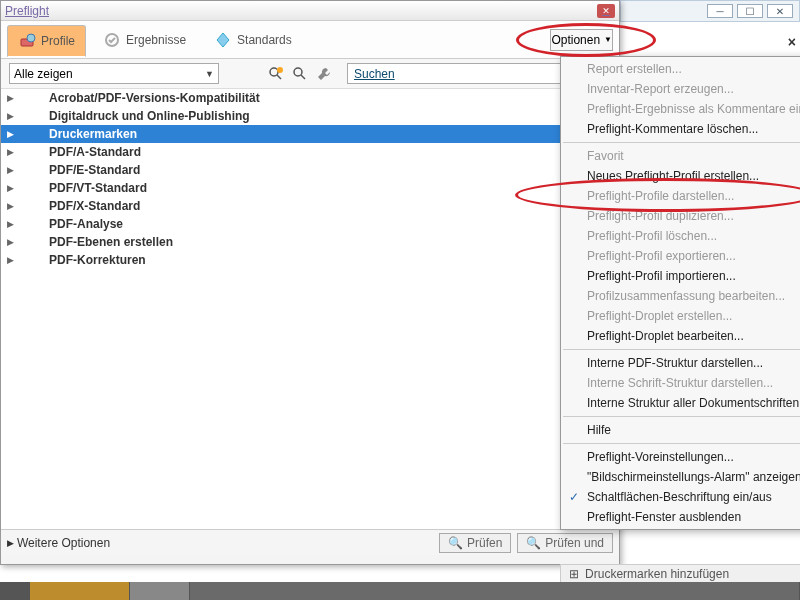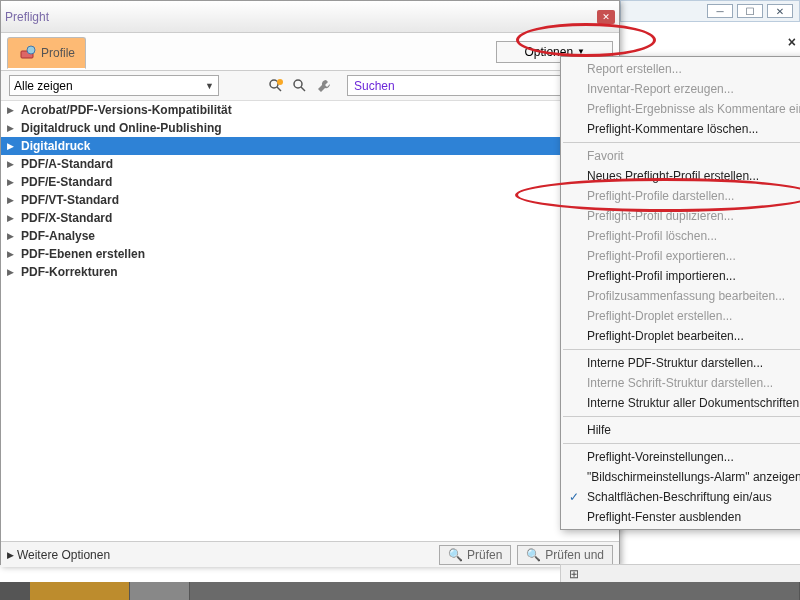--- a/index.html
+++ b/index.html
@@ -1,36 +1,36 @@
 <!DOCTYPE html>
 <html><head>
 <meta charset="utf-8">
 <style>
 * { margin:0; padding:0; box-sizing:border-box; font-family:"Segoe UI",Tahoma,sans-serif; font-size:12px; }
 body { background:#fff; width:800px; height:600px; overflow:hidden; position:relative; }
 .window { position:absolute; left:0; top:0; width:620px; height:565px; border:1px solid #999; background:#f4f4f4; box-shadow:2px 2px 6px rgba(0,0,0,.3); }
-.titlebar { height:32px; background:linear-gradient(#fff,#e8e8e8); border-bottom:1px solid #ccc; display:flex; align-items:center; padding:0 4px; color:#7a6aa8; font-size:11px; }
+.titlebar { height:20px; background:linear-gradient(#fff,#e8e8e8); border-bottom:1px solid #ccc; display:flex; align-items:center; padding:0 4px; color:#7a6aa8; font-size:11px;text-decoration:underline; }
 .titlebar .close { margin-left:auto; width:18px; height:14px; background:#c75050; color:#fff; display:flex; align-items:center; justify-content:center; border-radius:2px; font-size:9px; cursor:pointer; }
 .tabs { height:38px; background:#fdfdfd; border-bottom:1px solid #ccc; display:flex; align-items:center; padding:0 6px; gap:6px; }
 .tab { height:32px; display:flex; align-items:center; gap:5px; padding:0 10px; border:1px solid transparent; cursor:pointer; color:#555; }
 .tab.active { background:#fdba74; border:1px solid #bbb; border-bottom:1px solid #fff; border-radius:3px 3px 0 0; position:relative; top:1px; }
 .tab .ico { width:18px; height:18px; display:flex; align-items:center; justify-content:center; }
-.options-btn { margin-left:auto; padding:3px 27px; border:1px solid #aaa; background:#f8f8f8; cursor:pointer; display:flex; align-items:center; gap:4px; position:relative; z-index:1; }
+.options-btn { margin-left:auto; padding:3px 0; border:1px solid #aaa; background:#f8f8f8; cursor:pointer; display:flex; align-items:center; gap:4px; position:relative; z-index:1; }
 .toolbar { height:30px; display:flex; align-items:center; gap:6px; padding:0 8px; border-bottom:1px solid #ddd; background:#f7f7f7; }
 .filter { width:210px; height:21px; border:1px solid #aaa; background:#fff; display:flex; align-items:center; padding:0 4px; }
 .filter .arrow { margin-left:auto; font-size:9px; color:#444; }
 .tool-icons { display:flex; gap:2px; margin-left:40px; }
 .tool-icons span { width:22px; height:22px; display:flex; align-items:center; justify-content:center; cursor:pointer; color:#555; border:1px solid transparent; }
-.search { flex:1; height:21px; border:1px solid #aaa; background:#fff; padding:0 6px; color:#6d28d9; display:flex; align-items:center; margin-left:6px; }
+.search { flex:1; height:21px; border:1px solid #aaa; background:#fff; padding:0 6px; color:#0c4a6e; display:flex; align-items:center; margin-left:6px;text-decoration:underline; }
 .list { background:#fff; height:440px; overflow:auto; }
 .row { height:18px; display:flex; align-items:center; padding:0 6px; gap:4px; cursor:pointer; color:#333; }
 .row.sel { background:#2e82d6; color:#fff; }
 .row .tri { font-size:9px; color:#666; width:10px; }
 .row.sel .tri { color:#fff; }
-.row b { font-weight:bold; }
+.row b { font-weight:bold;margin-left:28px; }
 .bottombar { height:26px; border-top:1px solid #ccc; background:#f5f5f5; display:flex; align-items:center; padding:0 6px; gap:6px; }
 .expand-link { display:flex; align-items:center; gap:3px; cursor:pointer; color:#333; }
 .btn { margin-left:auto; padding:2px 8px; border:1px solid #aaa; background:#f0f0f0; display:flex; align-items:center; gap:4px; cursor:pointer; color:#666; }
 .btn + .btn { margin-left:0; }
 .app-chrome { position:absolute; right:0; top:0; width:180px; height:22px; background:#eef3f7; border:1px solid #bcd; display:flex; justify-content:flex-end; align-items:center; gap:4px; padding:0 6px; }
 .win-btn { width:26px; height:14px; border:1px solid #9ab; background:#fff; display:flex; align-items:center; justify-content:center; font-size:10px; color:#456; cursor:pointer; }
 .panel-x { position:absolute; right:4px; top:34px; font-size:14px; font-weight:bold; color:#333; cursor:pointer; }
 .menu { position:absolute; left:560px; top:56px; width:260px; background:#f7f7f7; border:1px solid #999; box-shadow:2px 2px 8px rgba(0,0,0,.3); padding:2px 0; z-index:10; }
 .menu .mi { height:20px; display:flex; align-items:center; padding:0 18px 0 26px; cursor:pointer; color:#222; white-space:nowrap; position:relative; }
 .menu .mi.dis { color:#999; }
@@ -64,20 +64,37 @@
   <div class="tabs">
     <div class="tab active">
       <span class="ico">
         <svg width="18" height="18">
             <rect x="3" y="7" width="12" height="7" rx="1" fill="#d66" stroke="#a33"></rect>
             <circle cx="13" cy="6" r="4" fill="#9cd" stroke="#47a"></circle>
           </svg>
       </span>
       <span>Profile</span>
     </div>
+    <div class="tab">
+      <span class="ico">
+        <svg width="18" height="18">
+            <circle cx="9" cy="9" r="6" fill="none" stroke="#aaa" stroke-width="2"></circle>
+            <path d="M6 9l2 2 4-4" stroke="#aaa" stroke-width="2" fill="none"></path>
+          </svg>
+      </span>
+      <span>Ergebnisse</span>
+    </div>
+    <div class="tab">
+      <span class="ico">
+        <svg width="18" height="18">
+            <polygon points="9,2 15,9 9,16 3,9" fill="#8ce" stroke="#3ac"></polygon>
+          </svg>
+      </span>
+      <span>Standards</span>
+    </div>
     <div class="options-btn">
       <span>Optionen</span>
       <span style="font-size:8px">▼</span>
     </div>
   </div>
 
   <div class="toolbar">
     <div class="filter">
       <span>Alle zeigen</span>
       <span class="arrow">▼</span>
@@ -111,21 +128,21 @@
       <div class="row">
         <span class="tri">▶</span>
         <b>Acrobat/PDF-Versions-Kompatibilität</b>
       </div>
       <div class="row">
         <span class="tri">▶</span>
         <b>Digitaldruck und Online-Publishing</b>
       </div>
       <div class="row sel">
         <span class="tri">▶</span>
-        <b>Digitaldruck</b>
+        <b>Druckermarken</b>
       </div>
       <div class="row">
         <span class="tri">▶</span>
         <b>PDF/A-Standard</b>
       </div>
       <div class="row">
         <span class="tri">▶</span>
         <b>PDF/E-Standard</b>
       </div>
       <div class="row">
@@ -237,19 +254,20 @@
   <div class="mi">
       <span>Preflight-Fenster ausblenden</span>
     </div>
 </div>
 
 <div class="ring r1"></div>
 <div class="ring r2"></div>
 
 <div class="rightstatus">
   <span>⊞</span>
+  <span>Druckermarken hinzufügen</span>
 </div>
 <div class="statusbar">
   <div class="seg" style="width:30px;background:#555"></div>
   <div class="seg orange"></div>
   <div class="seg grey"></div>
   <div class="seg" style="flex:1;background:#6a6a6a"></div>
 </div>
 
 </body></html>

